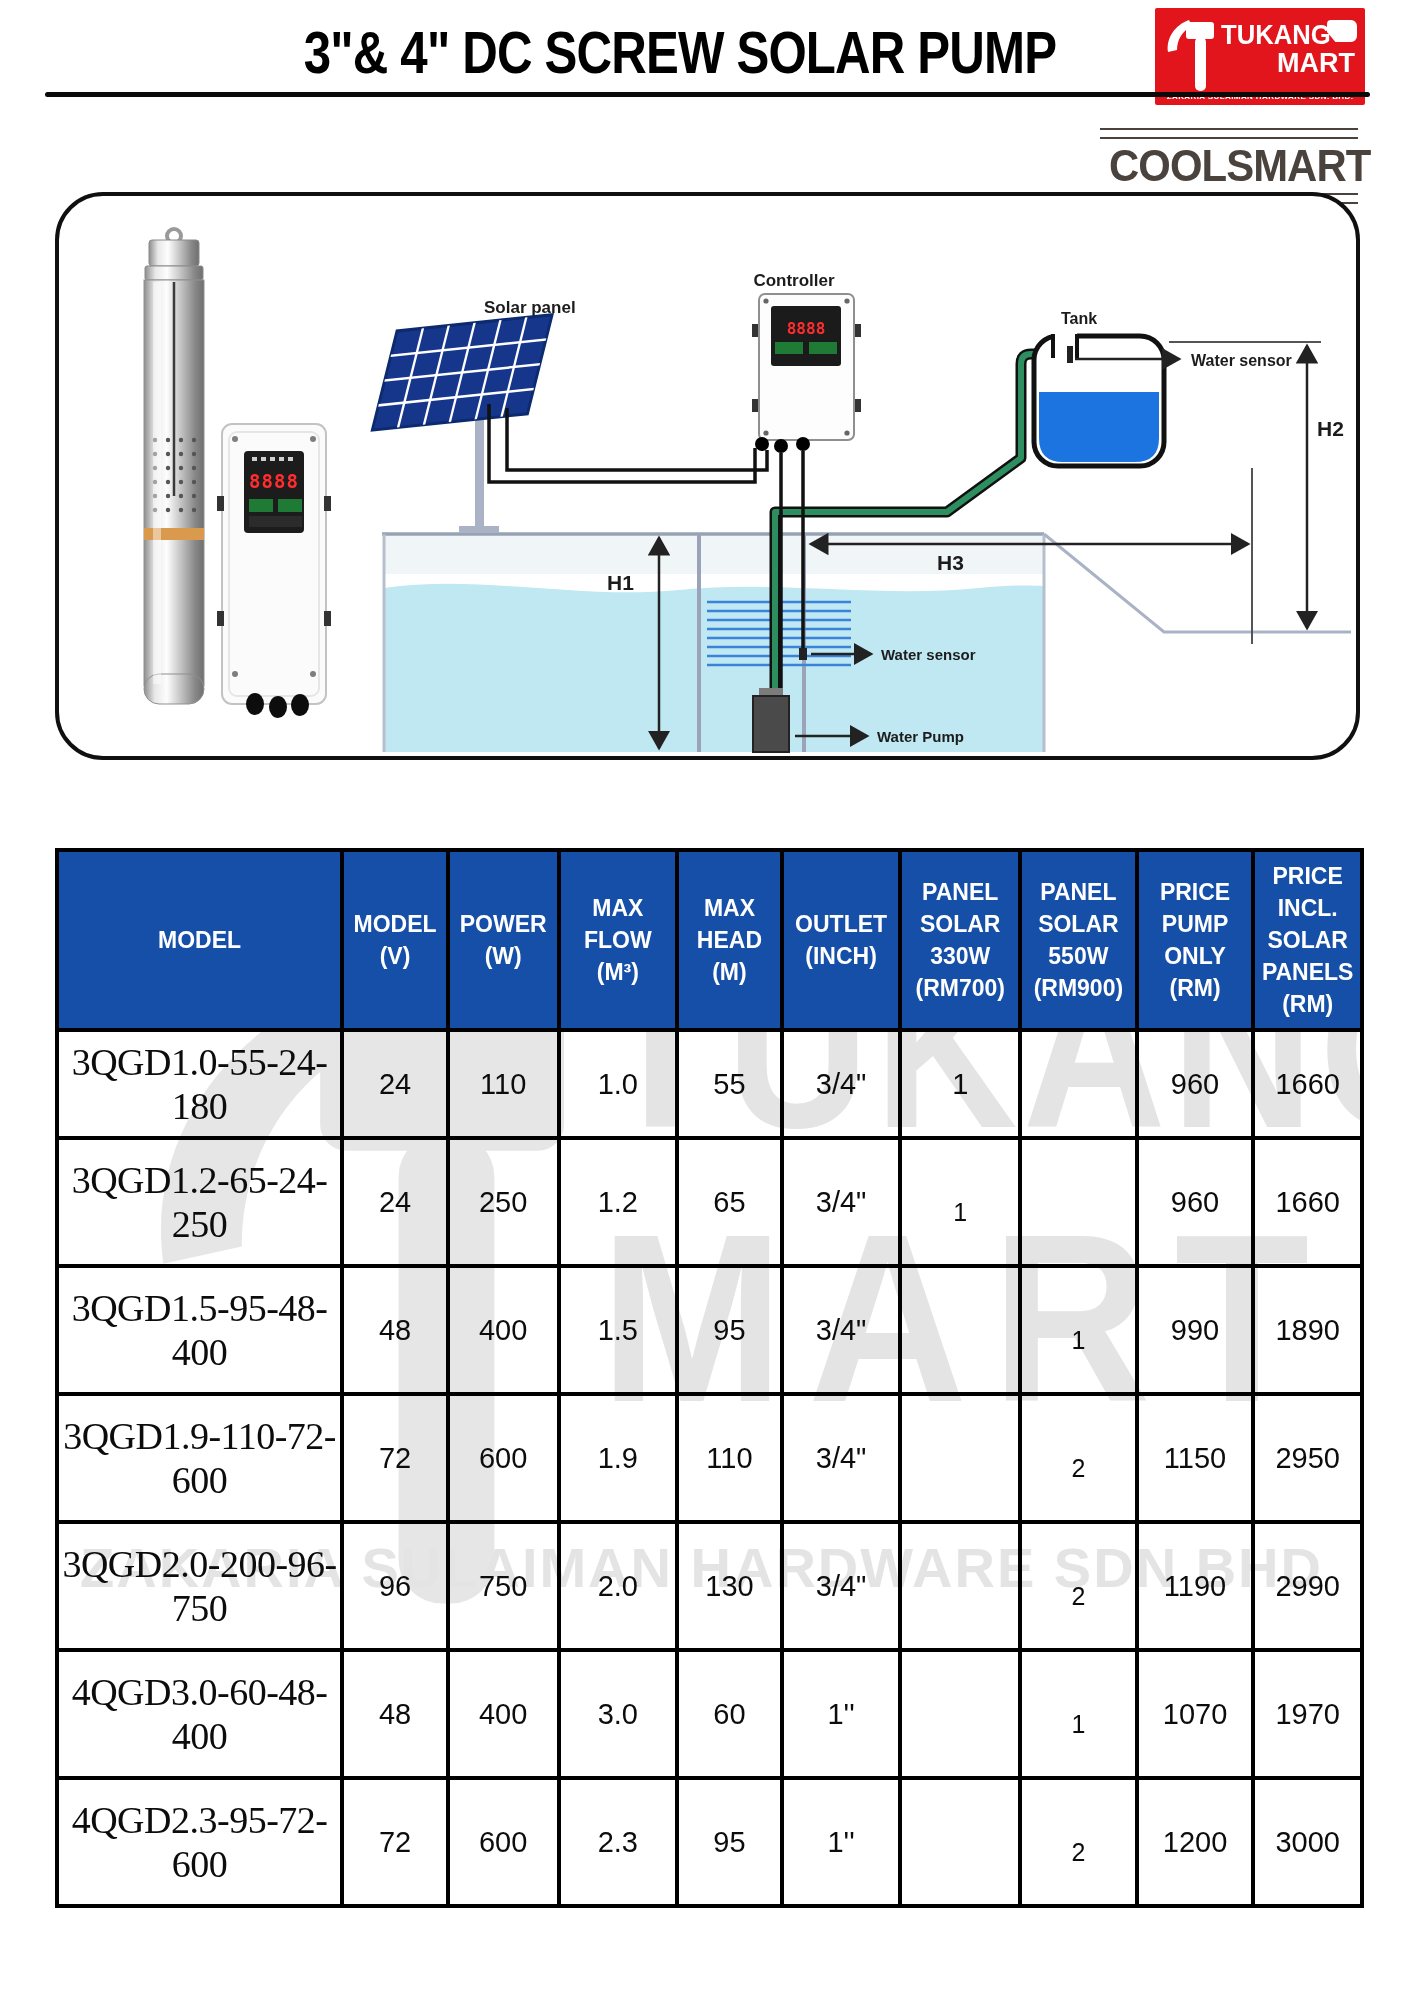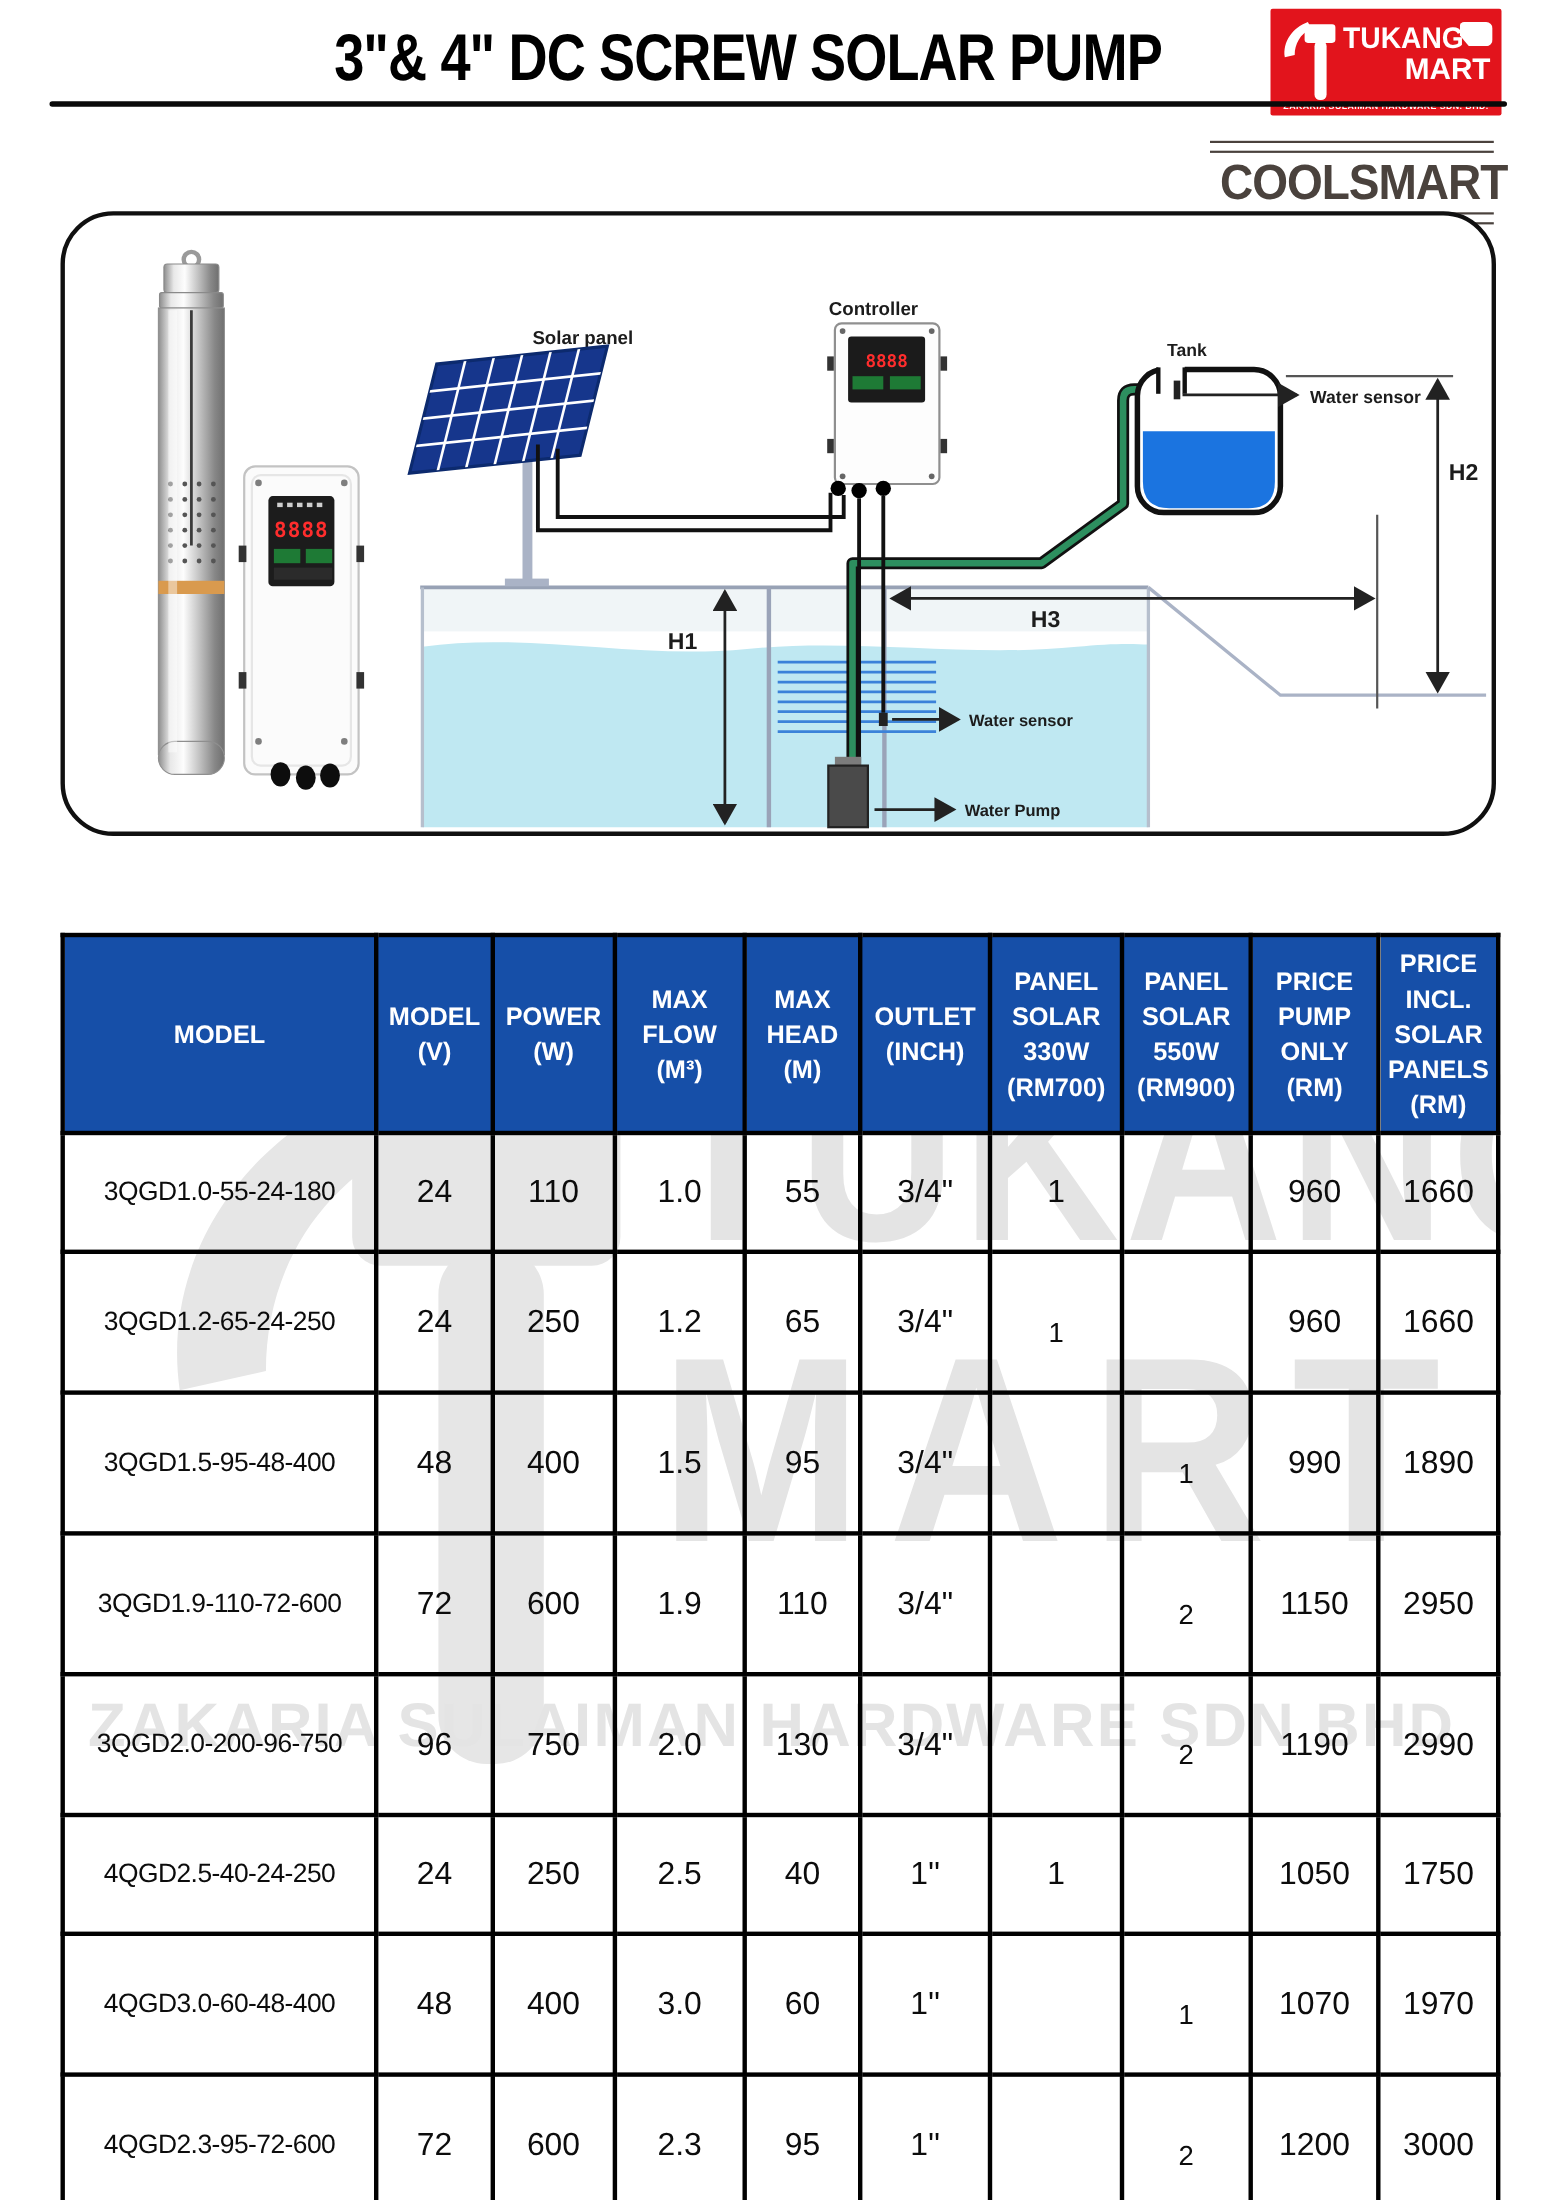--- a/index.html
+++ b/index.html
@@ -46,21 +46,21 @@
 
   
   .spec-table{position:absolute;left:55px;top:848px;width:1309px;z-index:1;
               border-collapse:collapse;table-layout:fixed;background:transparent;
               border:3px solid #000;}
   .spec-table th,.spec-table td{border:4px solid #000;text-align:center;vertical-align:middle;
               padding:0;overflow:hidden;}
   .spec-table th{background:#164fa8;color:#fff;font-size:23px;font-weight:700;
               white-space:pre-line;line-height:1.4;height:176px;}
   .spec-table td{font-size:29px;color:#0c0c0c;height:104px;background:transparent;}
-  .spec-table td.model{font-size:24px;letter-spacing:-.5px;}
+  .spec-table td.model{font-size:38px;letter-spacing:-.5px;font-family:Liberation Serif, serif;}
   .spec-table td.cnt-alt{font-size:25px;padding-top:20px;}
 </style>
 </head>
 <body>
 
 <div class="page">
 
   <div class="title">3"&amp; 4" DC SCREW SOLAR PUMP</div>
 
   <div class="tm-logo">
@@ -386,32 +386,20 @@
           <td>750</td>
           <td>2.0</td>
           <td>130</td>
           <td>3/4"</td>
           <td></td>
           <td class="cnt-alt">2</td>
           <td>1190</td>
           <td>2990</td>
         </tr>
         <tr>
-          <td class="model">4QGD2.5-40-24-250</td>
-          <td>24</td>
-          <td>250</td>
-          <td>2.5</td>
-          <td>40</td>
-          <td>1''</td>
-          <td>1</td>
-          <td></td>
-          <td>1050</td>
-          <td>1750</td>
-        </tr>
-        <tr>
           <td class="model">4QGD3.0-60-48-400</td>
           <td>48</td>
           <td>400</td>
           <td>3.0</td>
           <td>60</td>
           <td>1''</td>
           <td></td>
           <td class="cnt-alt">1</td>
           <td>1070</td>
           <td>1970</td>

